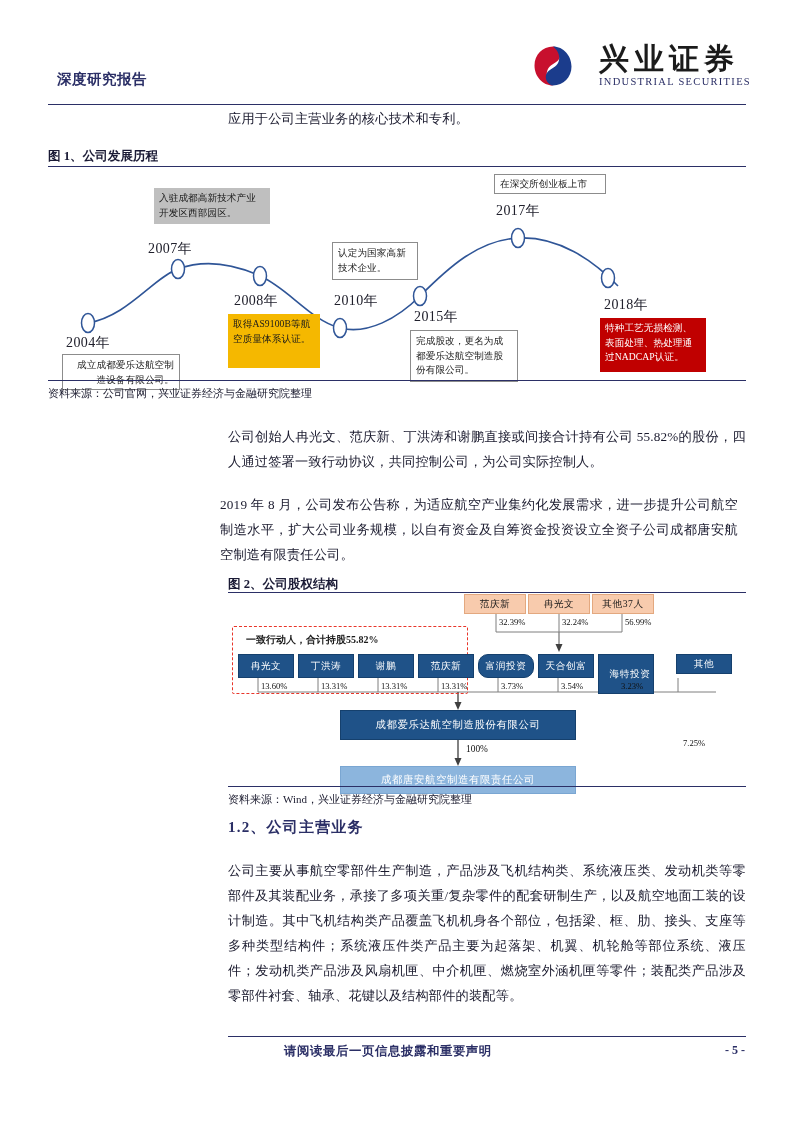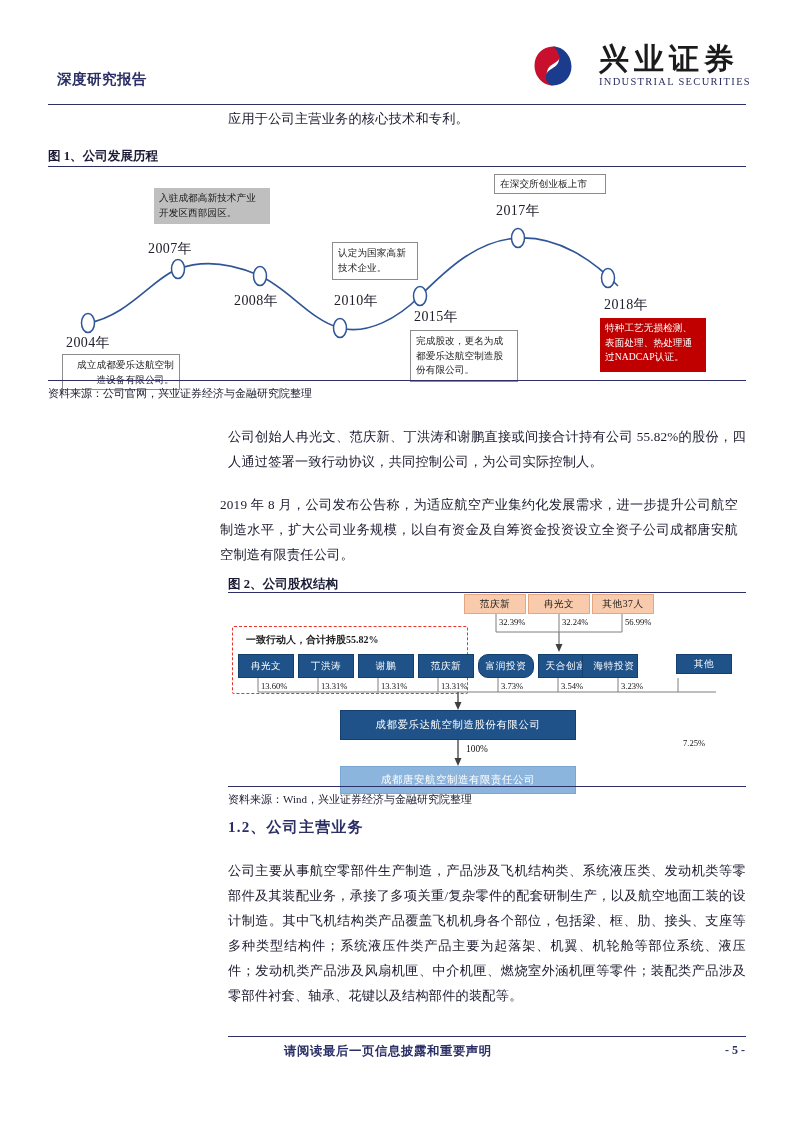--- a/index.html
+++ b/index.html
@@ -242,20 +242,21 @@
     <ellipse cx="560" cy="110" rx="6.5" ry="9.5" fill="#ffffff" stroke="#2f5597" stroke-width="1.5"></ellipse>
   </svg>
 
   <div class="tl-year" style="left:18px; top:166px;">2004年</div>
   <div class="tl-box plain" style="left:14px; top:186px; width:118px; height:36px;text-align:right;">成立成都爱乐达航空制造设备有限公司。</div>
 
   <div class="tl-year" style="left:100px; top:72px;">2007年</div>
   <div class="tl-box grey" style="left:106px; top:20px; width:116px; height:36px;">入驻成都高新技术产业开发区西部园区。</div>
 
   <div class="tl-year" style="left:186px; top:124px;">2008年</div>
+  <div class="tl-box gold" style="left:180px; top:146px; width:92px; height:54px;">取得AS9100B等航空质量体系认证。</div>
 
   <div class="tl-year" style="left:286px; top:124px;">2010年</div>
   <div class="tl-box plain" style="left:284px; top:74px; width:86px; height:38px;">认定为国家高新技术企业。</div>
 
   <div class="tl-year" style="left:366px; top:140px;">2015年</div>
   <div class="tl-box plain" style="left:362px; top:162px; width:108px; height:52px;">完成股改，更名为成都爱乐达航空制造股份有限公司。</div>
 
   <div class="tl-year" style="left:448px; top:34px;">2017年</div>
   <div class="tl-box plain" style="left:446px; top:6px; width:112px; height:20px; display:flex; align-items:center;">在深交所创业板上市</div>
 
@@ -310,21 +311,21 @@
 
   <div id="eq-dashed" style="left:4px; top:34px; width:236px; height:68px;"></div>
   <div class="eq-note" style="left:18px; top:41px;">一致行动人，合计持股55.82%</div>
 
   <div class="eq-box navy" style="left:10px;  top:62px; width:56px; height:24px;">冉光文</div>
   <div class="eq-box navy" style="left:70px;  top:62px; width:56px; height:24px;">丁洪涛</div>
   <div class="eq-box navy" style="left:130px; top:62px; width:56px; height:24px;">谢鹏</div>
   <div class="eq-box navy" style="left:190px; top:62px; width:56px; height:24px;">范庆新</div>
   <div class="eq-box navy" style="left:250px; top:62px; width:56px; height:24px;border-radius:10px;">富润投资</div>
   <div class="eq-box navy" style="left:310px; top:62px; width:56px; height:24px;">天合创富</div>
-  <div class="eq-box navy" style="left:354px; top:62px; width:56px; height:24px;padding-left:8px;">海特投资</div>
+  <div class="eq-box navy" style="left:370px; top:62px; width:56px; height:40px;padding-left:8px;">海特投资</div>
   <div class="eq-box navy" style="left:448px; top:62px; width:56px; height:20px;">其他</div>
 
   <div class="eq-pct" style="left:33px;  top:89px;">13.60%</div>
   <div class="eq-pct" style="left:93px;  top:89px;">13.31%</div>
   <div class="eq-pct" style="left:153px; top:89px;">13.31%</div>
   <div class="eq-pct" style="left:213px; top:89px;">13.31%</div>
   <div class="eq-pct" style="left:273px; top:89px;">3.73%</div>
   <div class="eq-pct" style="left:333px; top:89px;">3.54%</div>
   <div class="eq-pct" style="left:393px; top:89px;">3.23%</div>
   <div class="eq-pct" style="left:455px; top:106px;margin-top:40px;">7.25%</div>

